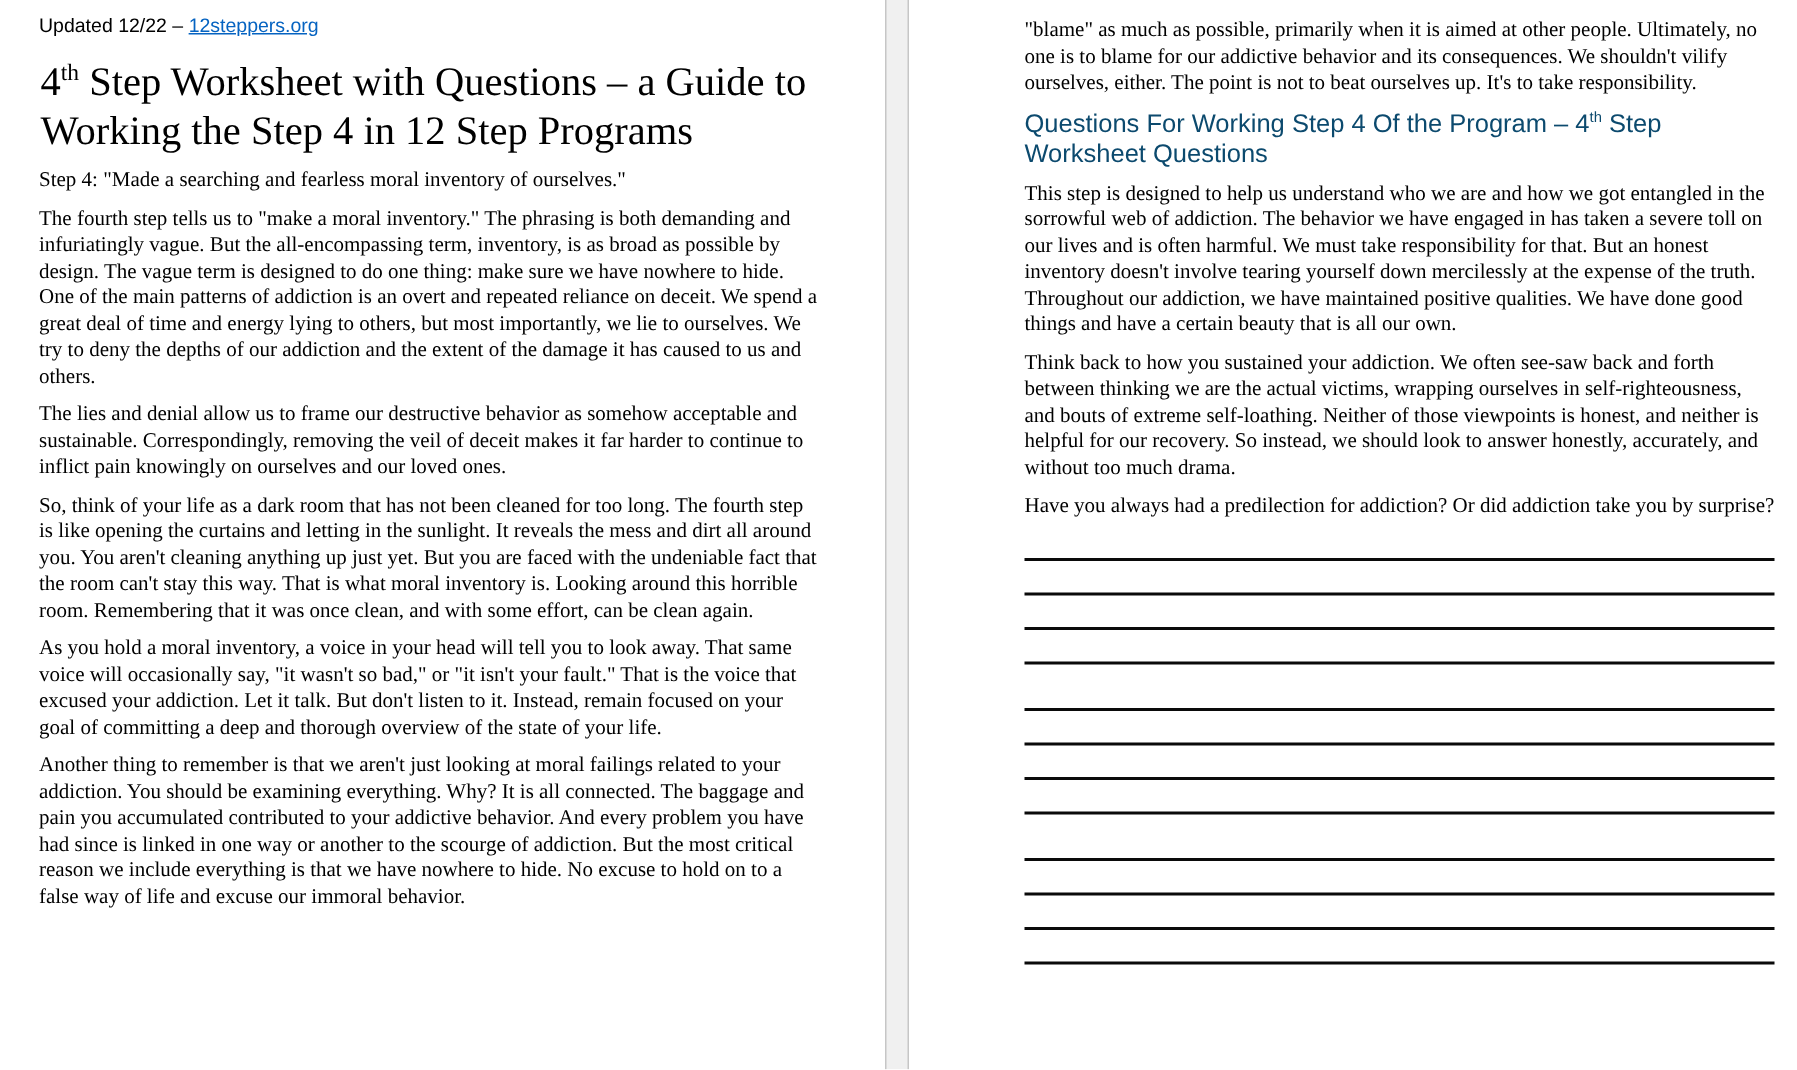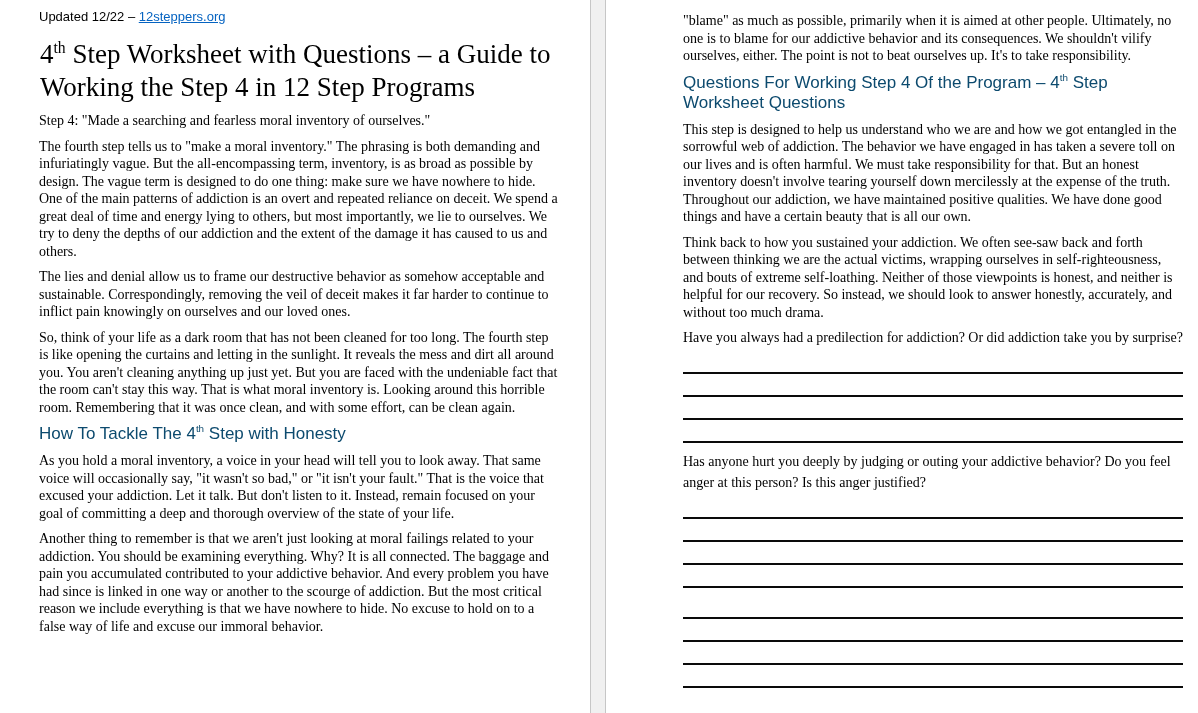--- a/index.html
+++ b/index.html
@@ -2,21 +2,21 @@
 <html><head>
 <meta charset="utf-8">
 <style>
   html,body{margin:0;padding:0;background:#fff;}
   .screen{
     position:relative;width:1198px;height:713px;overflow:hidden;
     background:#ffffff;color:#000;
     font-family:"Liberation Serif","DejaVu Serif",serif;
   }
   .page{position:absolute;top:0;height:713px;background:#fff;box-sizing:border-box;overflow:hidden;}
-  .page-left{left:13px;width:590px;padding:9px 44px 0 26px;}
+  .page-left{left:0;width:590px;padding:9px 44px 0 26px;}
   .page-gap{
     position:absolute;left:590px;top:0;width:16px;height:713px;
     background:#f0f0f0;border-left:1px solid #c6c6c6;border-right:1px solid #c6c6c6;
     box-sizing:border-box;
   }
   .page-right{left:606px;width:592px;padding:12px 15px 0 77px;}
 
   .meta{
     font-family:"Liberation Sans","DejaVu Sans",sans-serif;
     font-size:13px;line-height:16px;margin:0 0 13px 0;
@@ -53,21 +53,20 @@
     <p class="meta"><span>Updated 12/22 – </span><a class="site-link">12steppers.org</a></p>
 
     <h1 class="doc-title"><span>4</span><sup>th</sup><span> Step Worksheet with Questions – a Guide to Working the Step 4 in 12 Step Programs</span></h1>
 
     <p class="body-p">Step 4: "Made a searching and fearless moral inventory of ourselves."</p>
 
     <p class="body-p">The fourth step tells us to "make a moral inventory." The phrasing is both demanding and infuriatingly vague. But the all-encompassing term, inventory, is as broad as possible by design. The vague term is designed to do one thing: make sure we have nowhere to hide. One of the main patterns of addiction is an overt and repeated reliance on deceit. We spend a great deal of time and energy lying to others, but most importantly, we lie to ourselves. We try to deny the depths of our addiction and the extent of the damage it has caused to us and others.</p>
     <p class="body-p">The lies and denial allow us to frame our destructive behavior as somehow acceptable and sustainable. Correspondingly, removing the veil of deceit makes it far harder to continue to inflict pain knowingly on ourselves and our loved ones.</p>
     <p class="body-p">So, think of your life as a dark room that has not been cleaned for too long. The fourth step is like opening the curtains and letting in the sunlight. It reveals the mess and dirt all around you. You aren't cleaning anything up just yet. But you are faced with the undeniable fact that the room can't stay this way. That is what moral inventory is. Looking around this horrible room. Remembering that it was once clean, and with some effort, can be clean again.</p>
 
-    <h2 class="sec-heading"><span>How To Tackle The 4</span><sup>th</sup><span> Step with Honesty</span></h2>
 
     <p class="body-p">As you hold a moral inventory, a voice in your head will tell you to look away. That same voice will occasionally say, "it wasn't so bad," or "it isn't your fault." That is the voice that excused your addiction. Let it talk. But don't listen to it. Instead, remain focused on your goal of committing a deep and thorough overview of the state of your life.</p>
     <p class="body-p">Another thing to remember is that we aren't just looking at moral failings related to your addiction. You should be examining everything. Why? It is all connected. The baggage and pain you accumulated contributed to your addictive behavior. And every problem you have had since is linked in one way or another to the scourge of addiction. But the most critical reason we include everything is that we have nowhere to hide. No excuse to hold on to a false way of life and excuse our immoral behavior.</p>
 
   </div>
 
   <div class="page-gap"></div>
 
   <div class="page page-right">
     <p class="body-p">"blame" as much as possible, primarily when it is aimed at other people. Ultimately, no one is to blame for our addictive behavior and its consequences. We shouldn't vilify ourselves, either. The point is not to beat ourselves up. It's to take responsibility.</p>
@@ -78,21 +77,20 @@
     <p class="body-p" style="margin-bottom:6px;">Think back to how you sustained your addiction. We often see-saw back and forth between thinking we are the actual victims, wrapping ourselves in self-righteousness, and bouts of extreme self-loathing. Neither of those viewpoints is honest, and neither is helpful for our recovery. So instead, we should look to answer honestly, accurately, and without too much drama.</p>
 
     <p class="question">Have you always had a predilection for addiction? Or did addiction take you by surprise?</p>
     <div class="answer-lines">
       <div class="answer-line"></div>
       <div class="answer-line"></div>
       <div class="answer-line"></div>
       <div class="answer-line"></div>
     </div>
 
-    <p class="question">Has anyone hurt you deeply by judging or outing your addictive behavior? Do you feel anger at this person? Is this anger justified?</p>
     <div class="answer-lines">
       <div class="answer-line"></div>
       <div class="answer-line"></div>
       <div class="answer-line"></div>
       <div class="answer-line"></div>
     </div>
 
     <div class="answer-lines">
       <div class="answer-line"></div>
       <div class="answer-line"></div>

